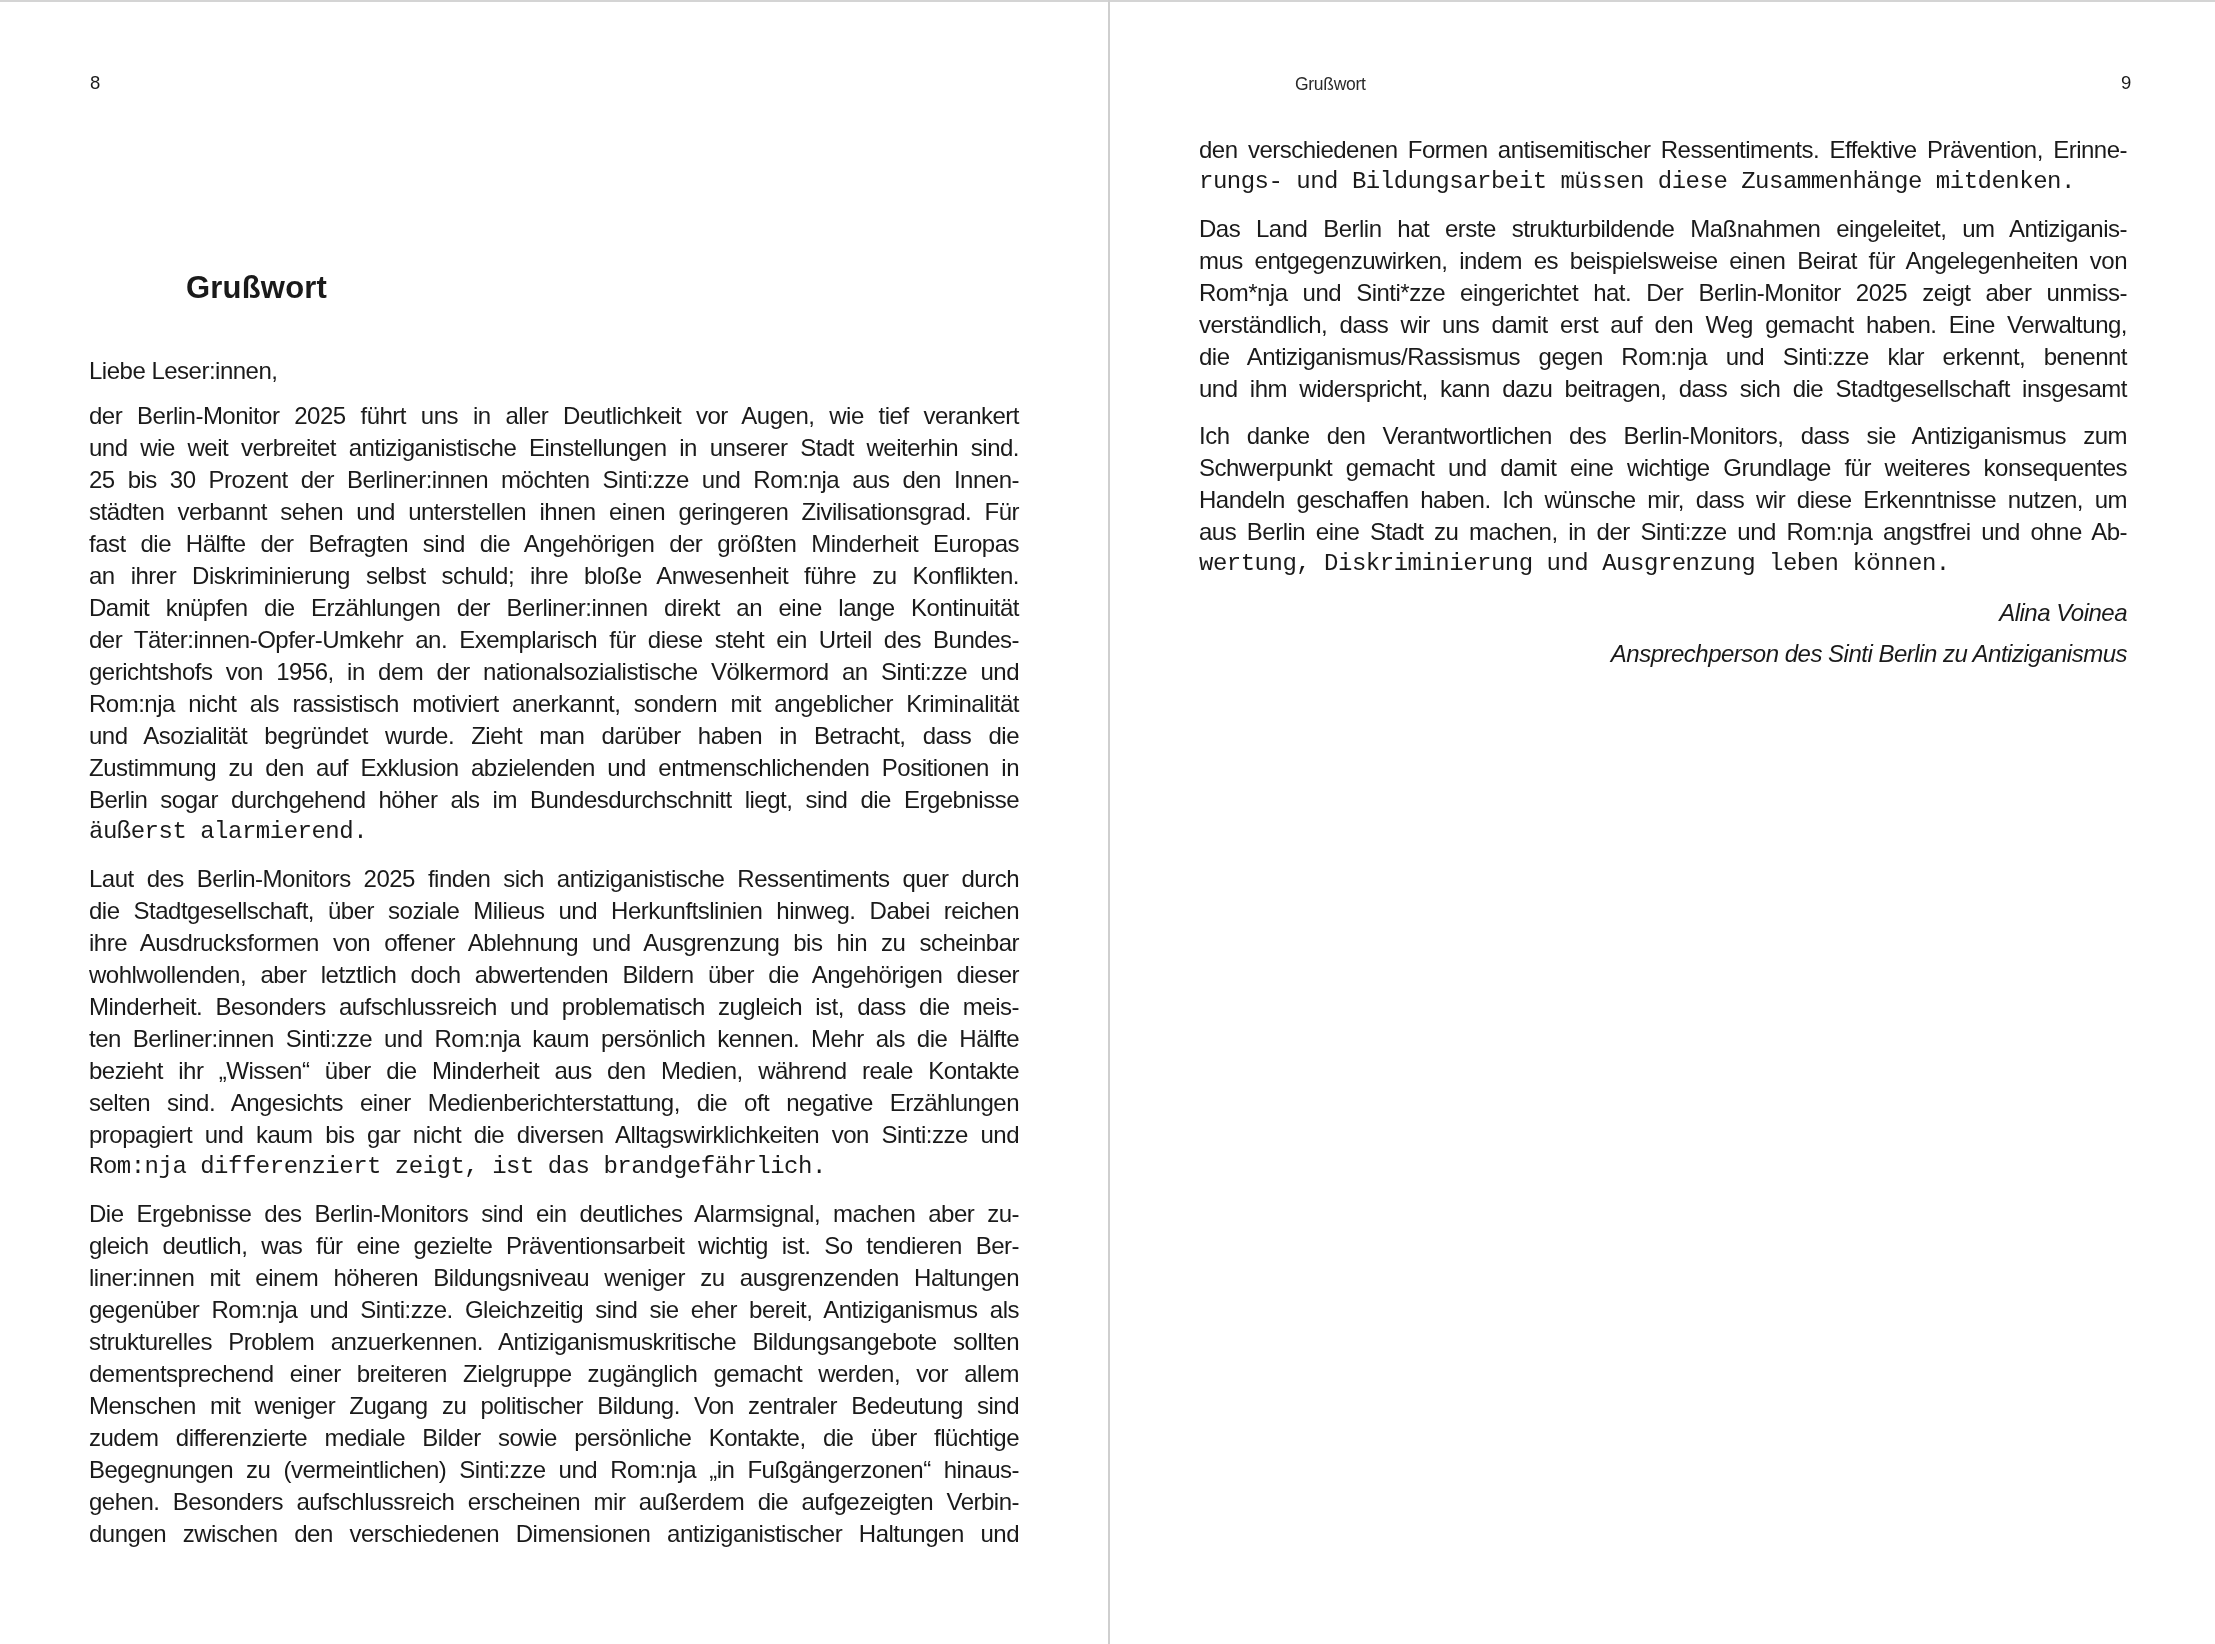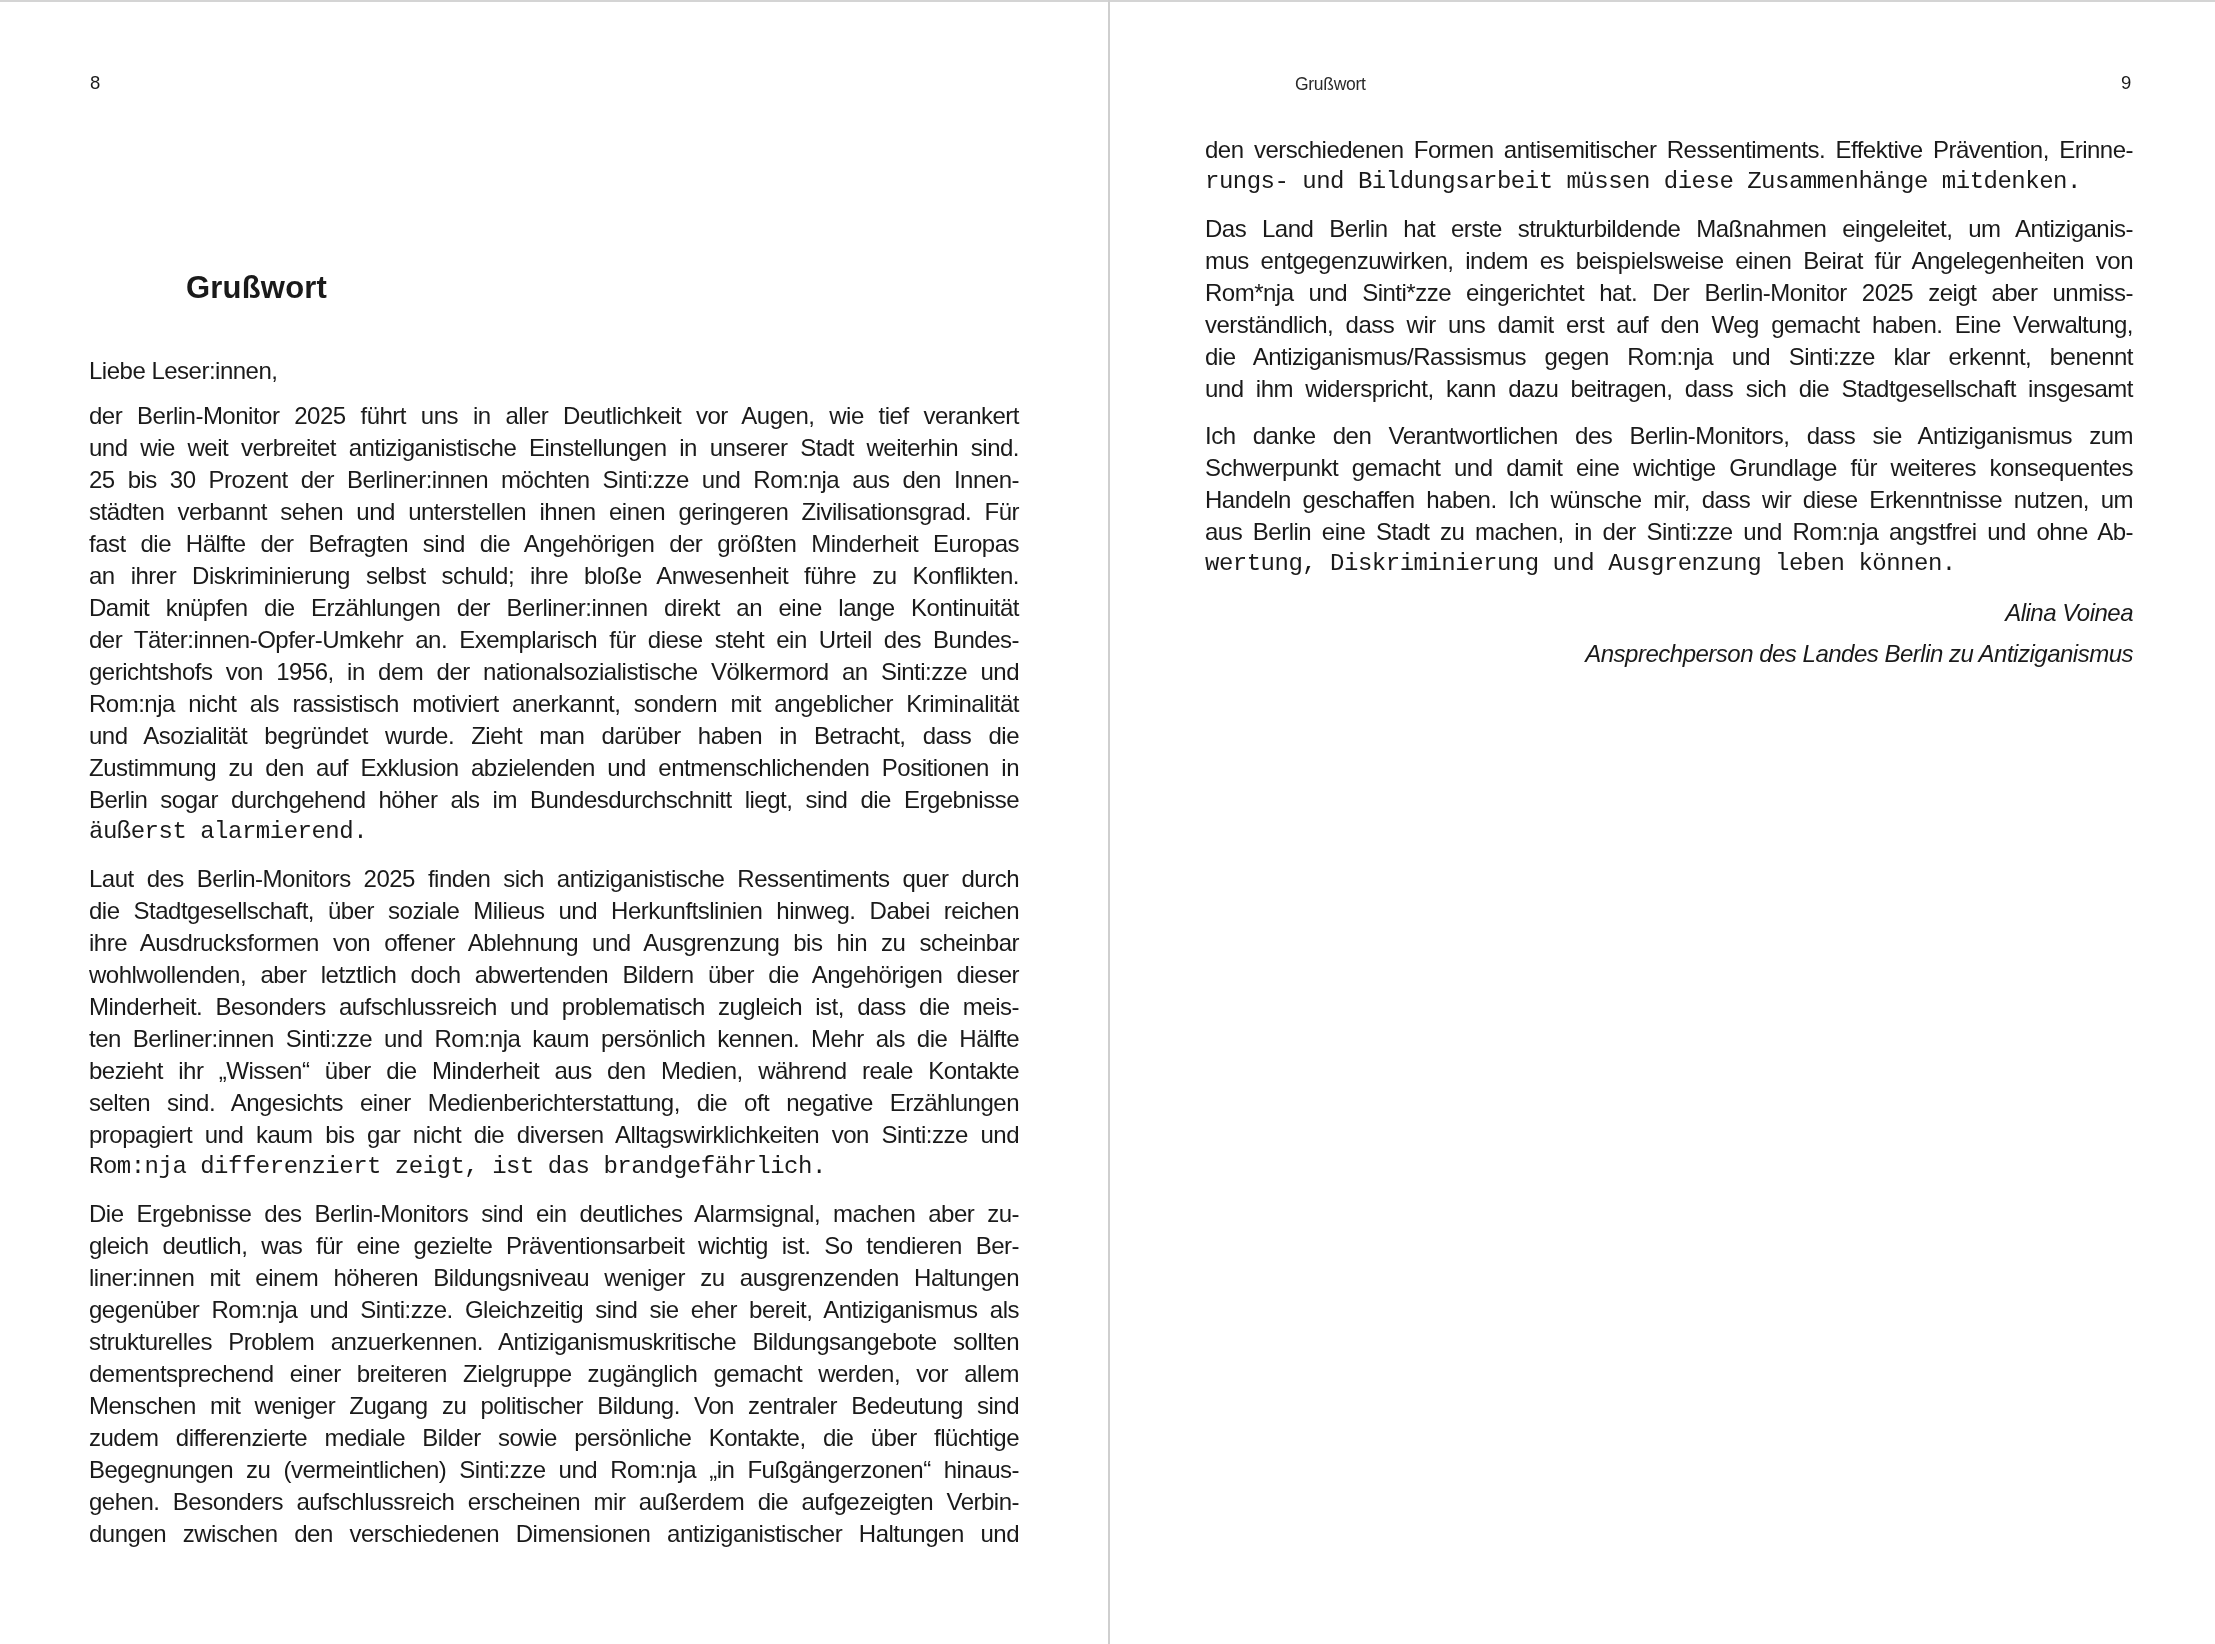--- a/index.html
+++ b/index.html
@@ -46,21 +46,21 @@
 
     .col {
       position: absolute;
       font-size: 24px; line-height: 32px;
       text-align: justify;
       hyphens: manual;
       letter-spacing: -0.5px;
       word-spacing: 0px;
     }
     .page.left .col { left: 89px; top: 355px; width: 930px; }
-    .page.right .col { left: 96px; top: 134px; width: 928px; }
+    .page.right .col { left: 90px; top: 134px; width: 928px; }
 
     .col p { margin: 0 0 14.8px 0; }
     .col p.salutation { margin-bottom: 13px; }
     .col .line { display: block; text-align: justify; text-align-last: justify; white-space: nowrap; }
     .col .line.last { text-align-last: left; font-family: Liberation Mono, monospace; }
 
     .signature {
       text-align: right; font-style: italic;
       margin-top: 16.6px;
     }
@@ -141,17 +141,17 @@
       </p>
     <p>
         <span class="line">Ich danke den Verantwortlichen des Berlin-Monitors, dass sie Antiziganismus zum</span>
         <span class="line">Schwerpunkt gemacht und damit eine wichtige Grundlage für weiteres konsequentes</span>
         <span class="line">Handeln geschaffen haben. Ich wünsche mir, dass wir diese Erkenntnisse nutzen, um</span>
         <span class="line">aus Berlin eine Stadt zu machen, in der Sinti:zze und Rom:nja angstfrei und ohne Ab-</span>
         <span class="line last">wertung, Diskriminierung und Ausgrenzung leben können.</span>
       </p>
     <div class="signature">
       <div>Alina Voinea</div>
-      <div>Ansprechperson des Landes Berlin zu Antiziganismus</div>
+      <div>Ansprechperson des Sinti Berlin zu Antiziganismus</div>
     </div>
   </div>
 </div>
 
 
 </body></html>

